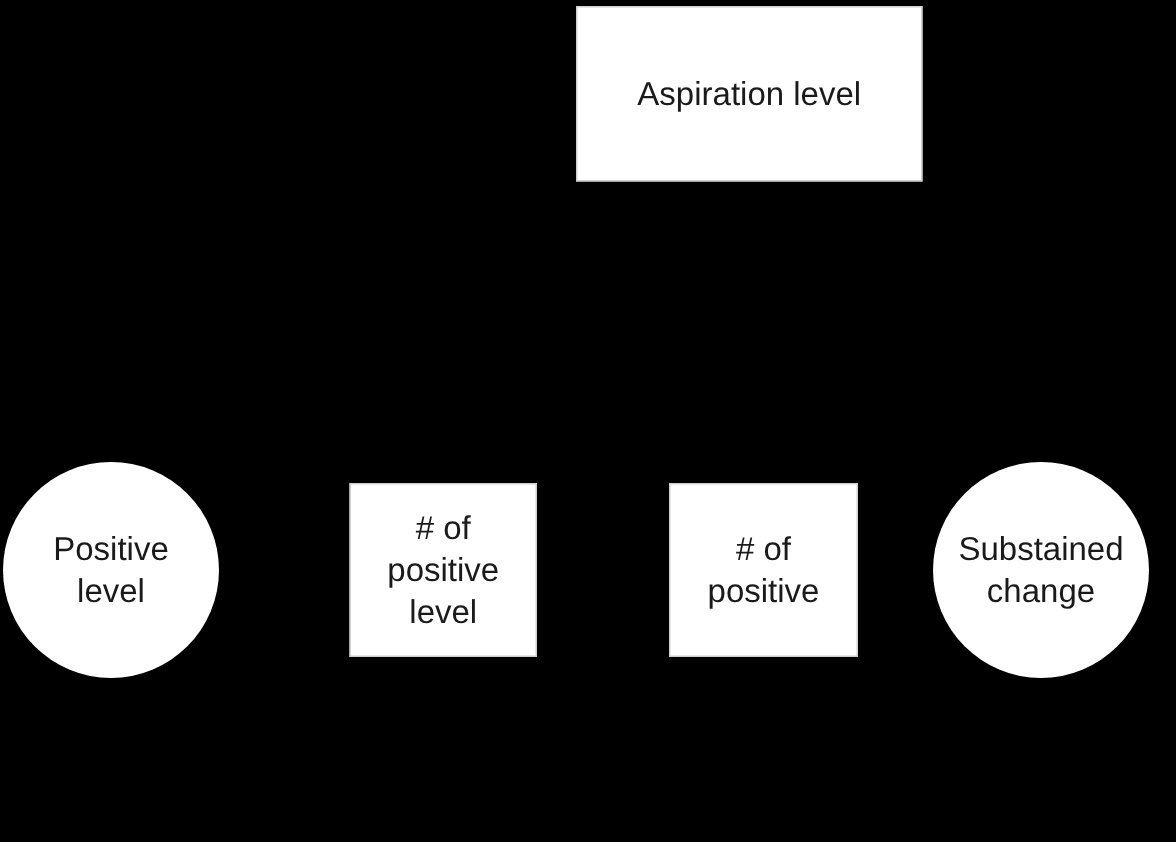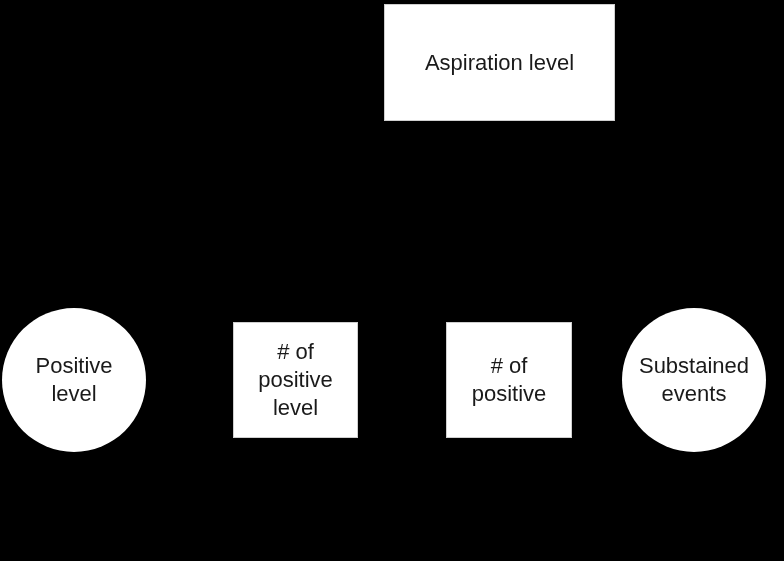--- a/index.html
+++ b/index.html
@@ -74,16 +74,16 @@
     <span class="line">level</span>
   </div>
 
   <div class="node rect node-emotions">
     <span class="line"># of</span>
     <span class="line">positive</span>
   </div>
 
   <div class="node circle node-boost">
     <span class="line">Substained</span>
-    <span class="line">events</span>
+    <span class="line">change</span>
   </div>
 
 </div>
 
 </body></html>

